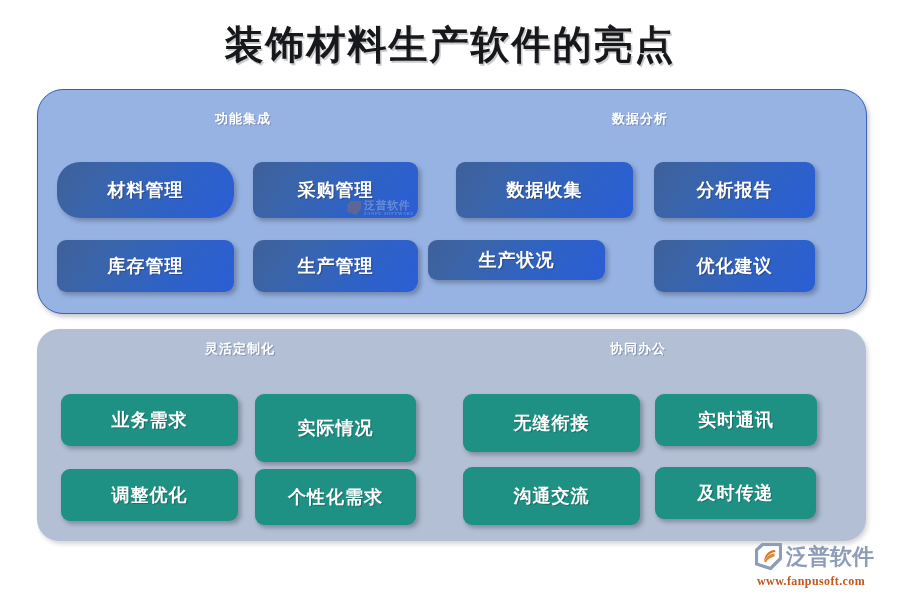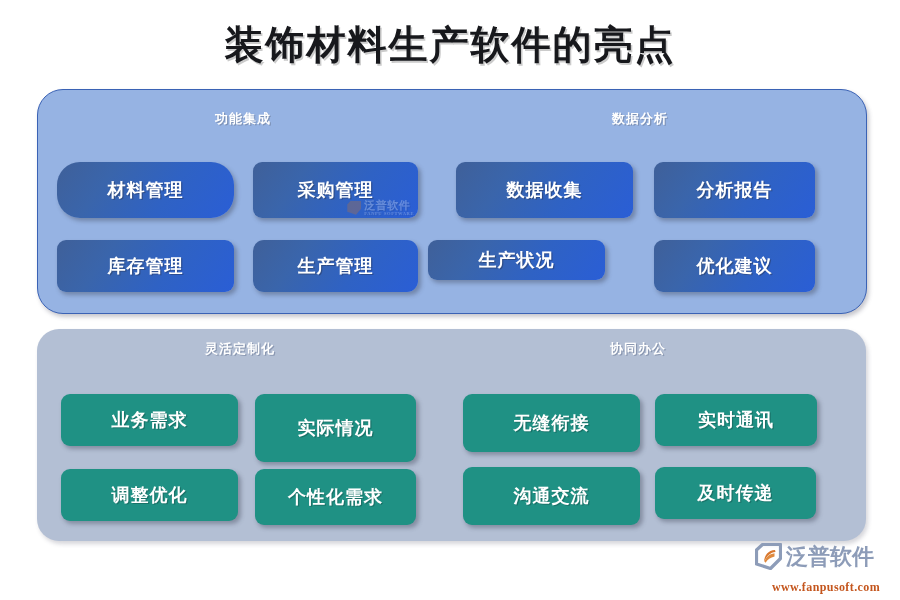--- a/index.html
+++ b/index.html
@@ -157,28 +157,27 @@
   }
   .brand-name {
     font-size: 22px;
     font-weight: 700;
     color: #8d9cb8;
     letter-spacing: 0px;
     line-height: 1;
     font-family: "Liberation Serif", "DejaVu Serif", serif;
   }
   .brand-url {
-    margin-top: 10px;
+    margin-top: 4px;
     margin-left: 2px;
     font-size: 12px;
     font-weight: 700;
     color: #c4561e;
     letter-spacing: 0.4px;
     font-family: "Liberation Serif", "DejaVu Serif", serif;
-    text-align: center;
   }
 </style>
 </head>
 <body>
 
 <div id="canvas">
 
   <div class="page-title">装饰材料生产软件的亮点</div>
 
   <div class="panel panel-blue"></div>

